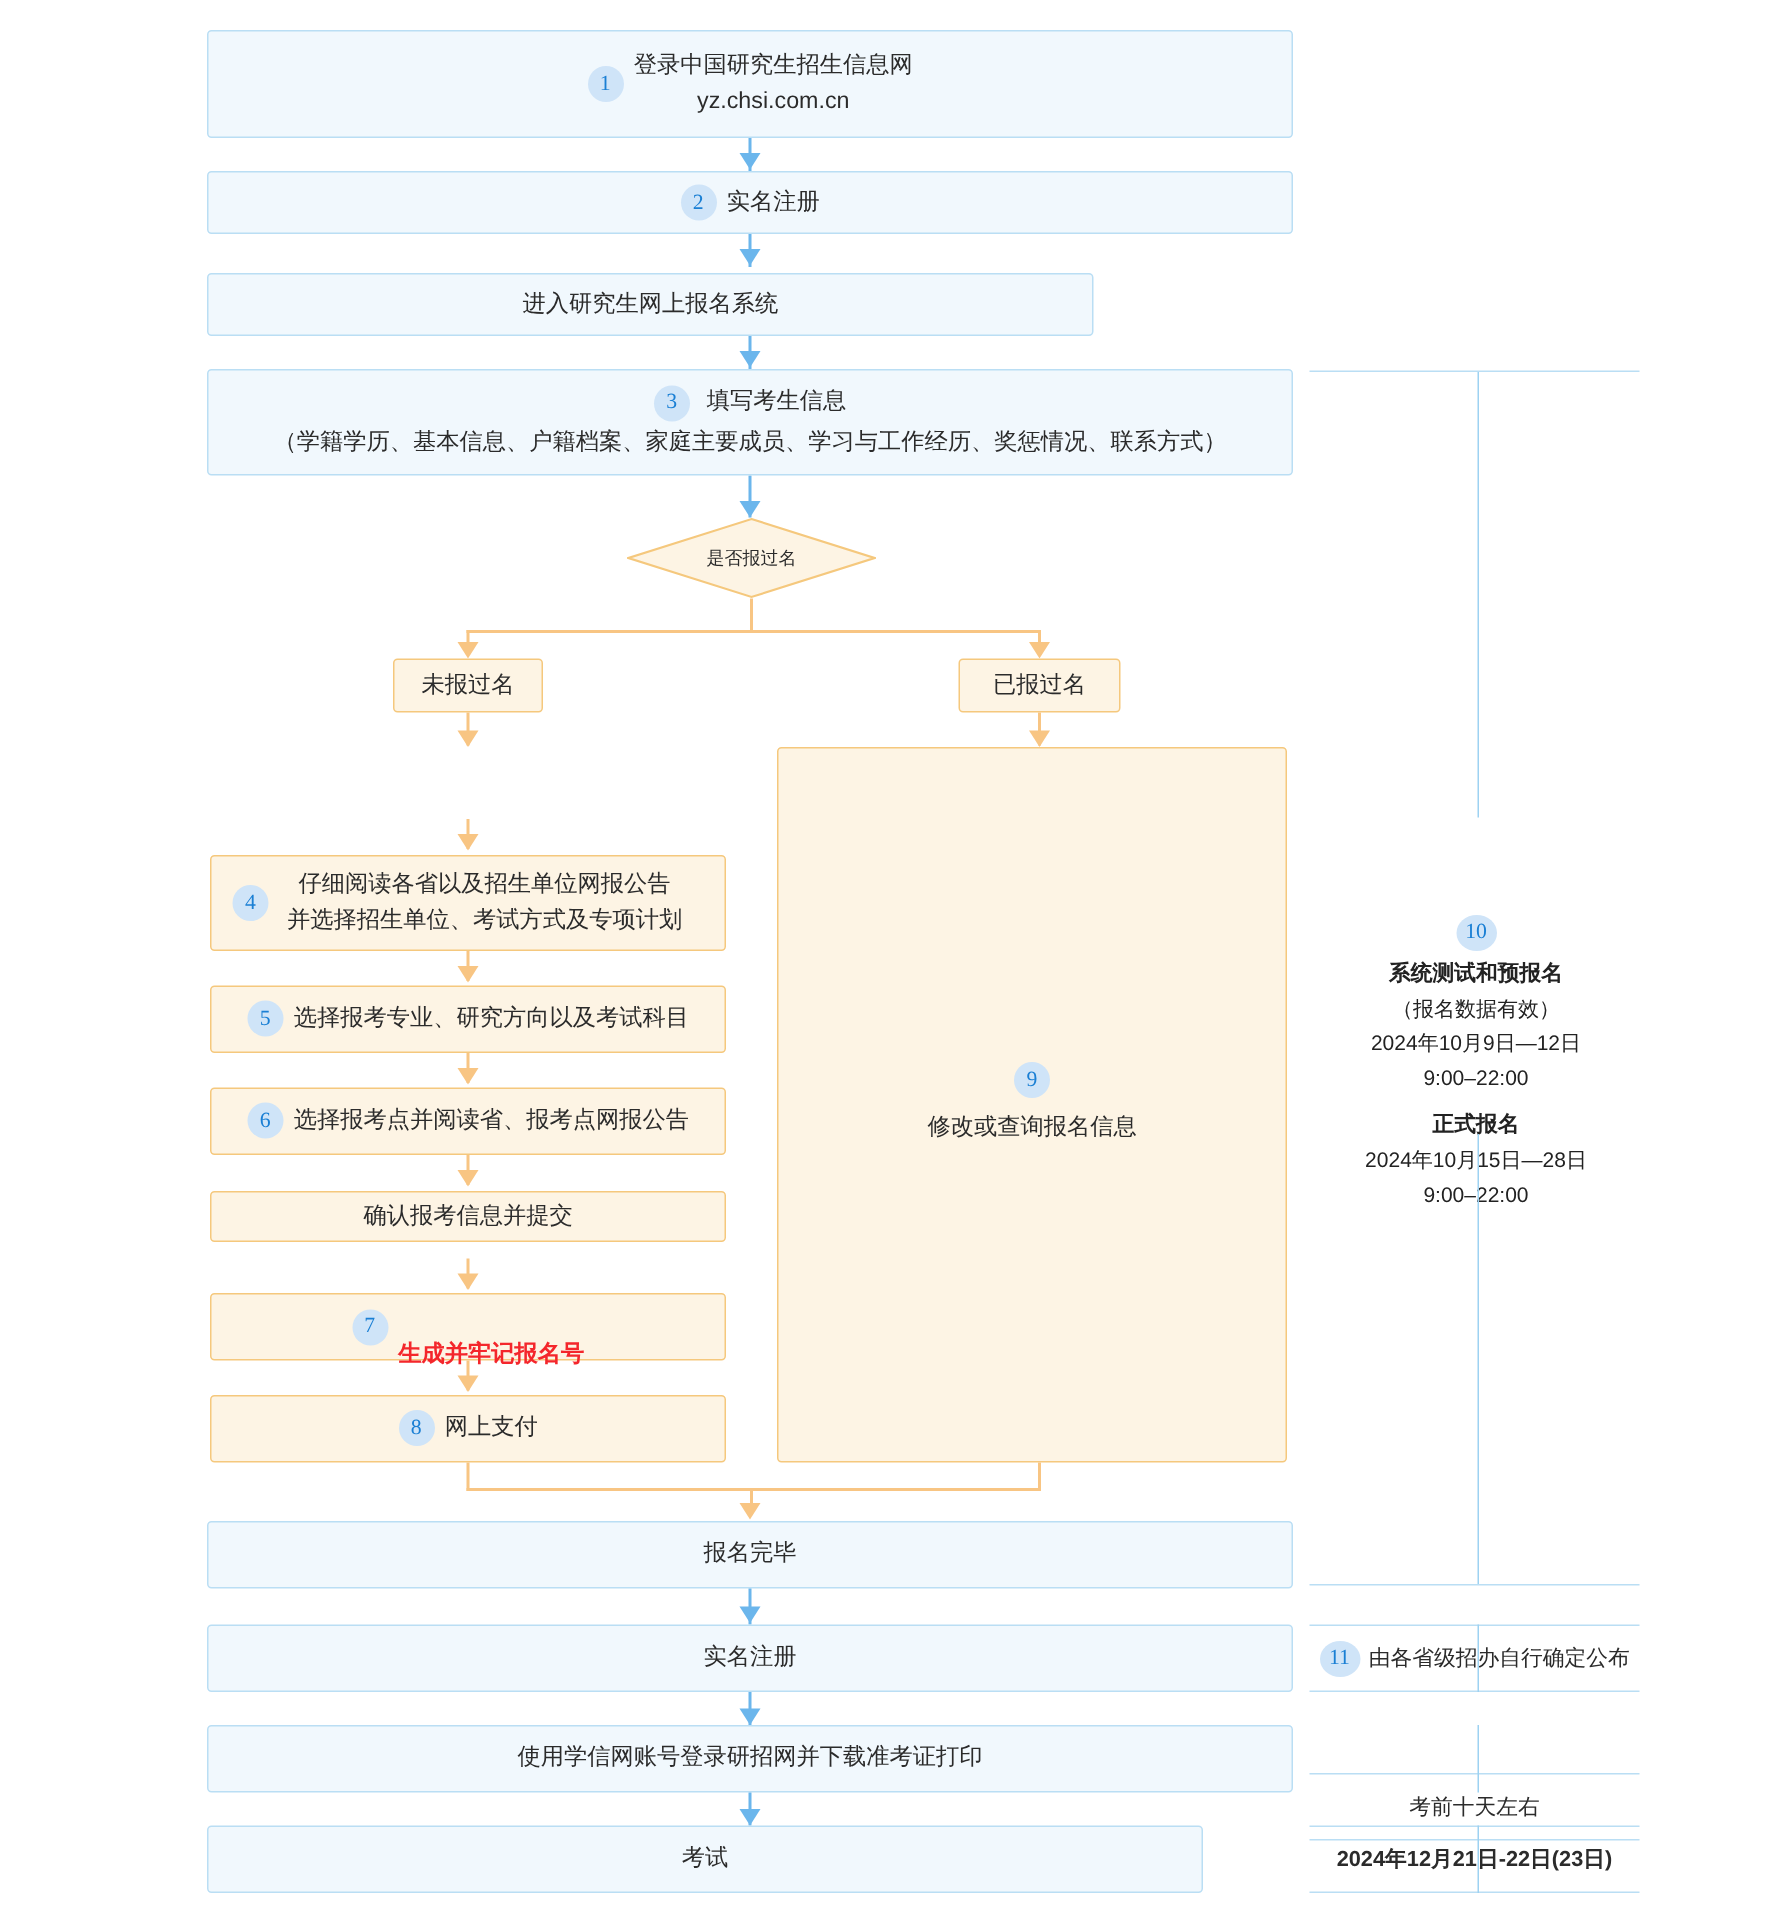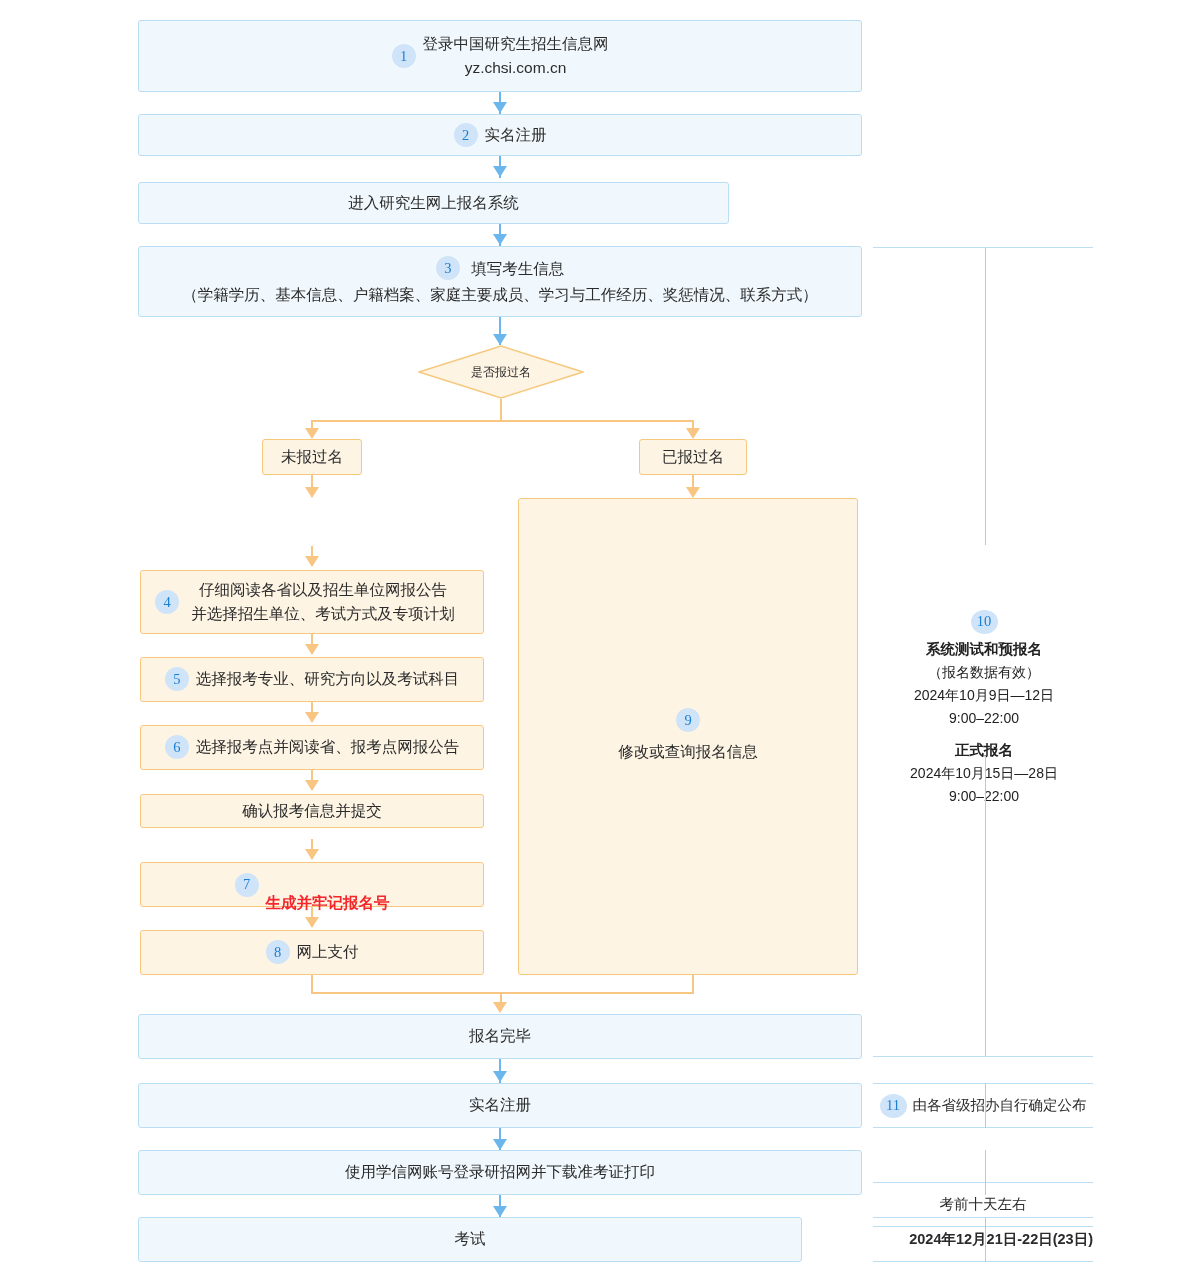--- a/index.html
+++ b/index.html
@@ -358,18 +358,18 @@
       <span>由各省级招办自行确定公布</span>
     </span>
   </div>
   <div class="tl-tick" style="left:985px; top:1083px; height:45px;"></div>
 
   <div class="tl-row" style="left:873px; top:1150px; width:220px; height:45px;margin-top:32px;">
     <span class="tl-text">考前十天左右</span>
   </div>
   <div class="tl-tick" style="left:985px; top:1150px; height:45px;"></div>
 
-  <div class="tl-row" style="left:873px; top:1217px; width:220px; height:45px;justify-content:flex-end;">
+  <div class="tl-row" style="left:873px; top:1217px; width:220px; height:45px;">
     <span class="tl-text" style="font-weight:bold;">2024年12月21日-22日(23日)</span>
   </div>
   <div class="tl-tick" style="left:985px; top:1217px; height:45px;"></div>
 
 </div>
 
 </body></html>

